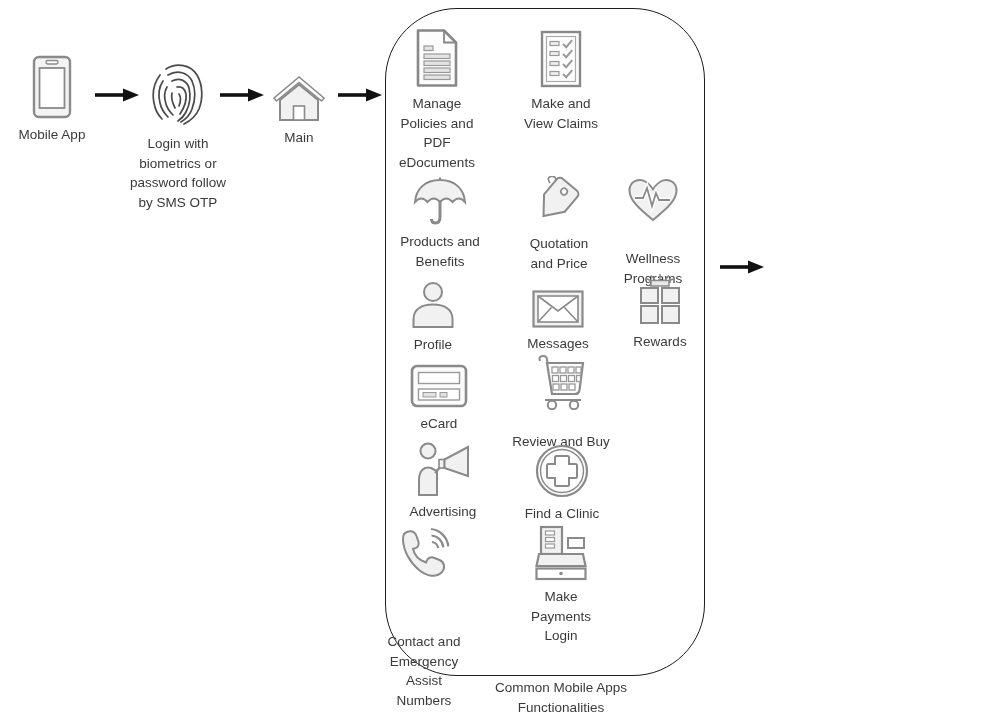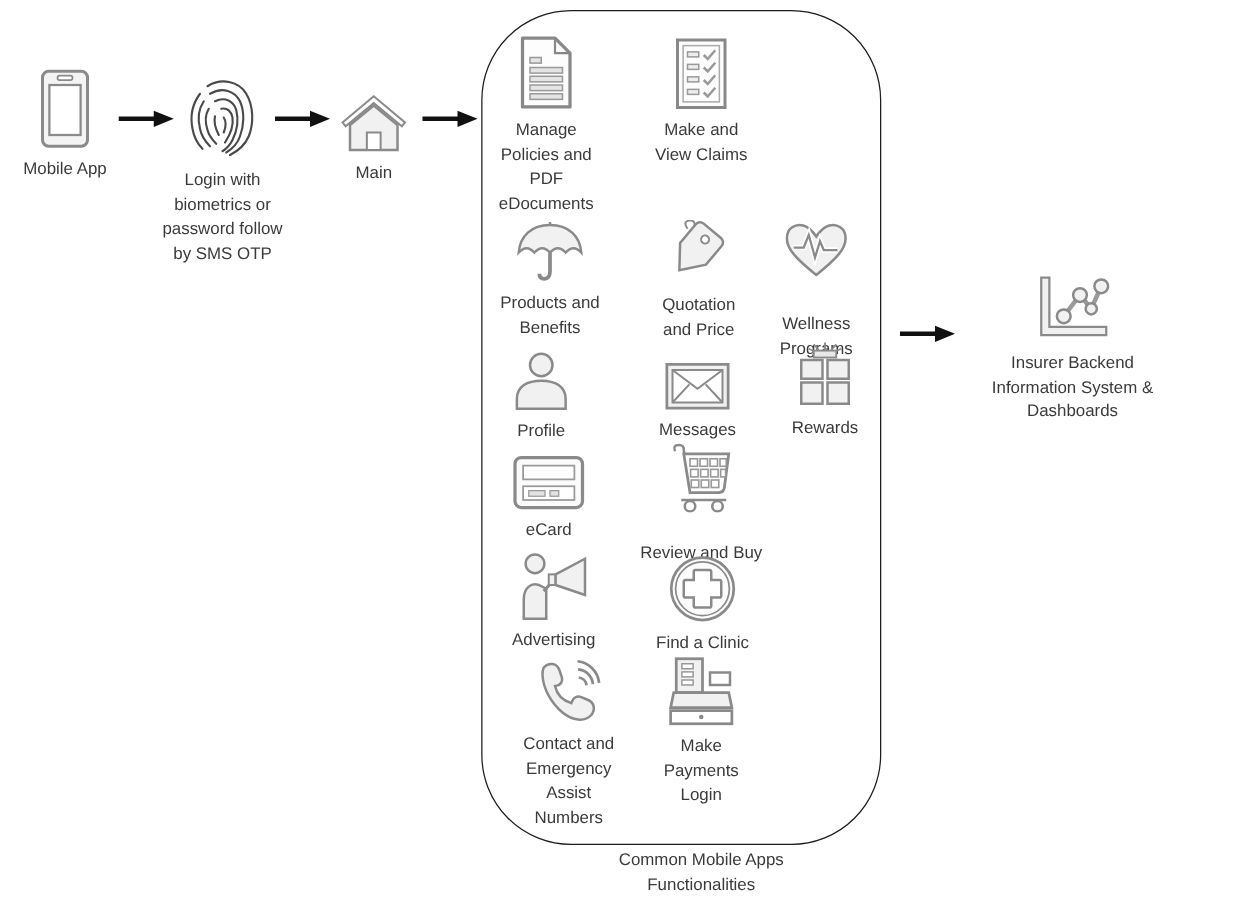--- a/index.html
+++ b/index.html
@@ -220,21 +220,21 @@
     <svg width="58" height="56" viewBox="0 0 58 56">
       <circle cx="14" cy="11" r="7.5" fill="#f1f1f1" stroke="#8a8a8a" stroke-width="2"></circle>
       <path d="M5 55 V40 C5 30 11 26 17 28 L23 31 V55 Z" fill="#f1f1f1" stroke="#8a8a8a" stroke-width="2"></path>
       <path d="M21 33 L28 25" fill="none" stroke="#8a8a8a" stroke-width="2.4"></path>
       <rect x="25" y="19.5" width="5.5" height="8.5" fill="#f1f1f1" stroke="#8a8a8a" stroke-width="1.6"></rect>
       <path d="M30.5 19.5 L54 7 V36 L30.5 28 Z" fill="#f1f1f1" stroke="#8a8a8a" stroke-width="2"></path>
     </svg>
     <div>Advertising</div>
   </div>
 
-  <div class="cell" style="left:413px;top:525px;width:84px;">
+  <div class="cell" style="left:382px;top:525px;width:84px;gap:47px;">
     <svg width="54" height="54" viewBox="0 0 54 54">
       <path d="M7 9 C11 4.5 17.5 5.5 19.5 11 L21.5 17 C22.5 20 20.5 23 17.5 23.5 L16 23.8 C17.5 30.5 22.5 35.5 29 37.5 L29.7 36 C30.7 33 34 31.5 37 32.7 L42.5 35 C47.5 37 48.5 43 45 47 C39.5 53 30 51.5 22 45 C13 37.5 6.5 26 6 15 C5.9 12.8 6.2 10.6 7 9 Z" fill="#f1f1f1" stroke="#8a8a8a" stroke-width="2"></path>
       <g fill="none" stroke="#8a8a8a" stroke-width="2.2">
         <path d="M35 17 a7 7 0 0 1 6.2 6.2"></path>
         <path d="M34.5 10.5 a13 13 0 0 1 11.8 11.8"></path>
         <path d="M34 4 a19.5 19.5 0 0 1 17.3 17.3"></path>
       </g>
     </svg>
     <div>Contact and Emergency Assist Numbers</div>
   </div>
@@ -257,29 +257,14 @@
 
   <div class="caption">Common Mobile Apps Functionalities</div>
 
   <div class="arrow" style="left:719px;top:259px;">
     <svg width="46" height="16" viewBox="0 0 46 16">
       <line x1="1" y1="8" x2="31" y2="8" stroke="#111" stroke-width="3.6"></line>
       <polygon points="29,1.5 45,8 29,14.5" fill="#111"></polygon>
     </svg>
   </div>
 
-  <div class="cell" style="left:783px;top:220px;width:150px;">
-    <svg width="62" height="54" viewBox="0 0 62 54">
-      <path d="M6 2 H12.5 V41.5 H58 V48 H6 Z" fill="#f1f1f1" stroke="#8a8a8a" stroke-width="1.8"></path>
-      <g fill="none" stroke="#9a9a9a" stroke-width="3.6">
-        <path d="M24 33 L37 16 L46 27 L54 9"></path>
-      </g>
-      <g fill="#f1f1f1" stroke="#8a8a8a" stroke-width="2">
-        <circle cx="24" cy="33" r="5.5"></circle>
-          <circle cx="37" cy="16" r="5.5"></circle>
-        <circle cx="46" cy="27" r="4.5"></circle>
-          <circle cx="54" cy="9" r="5.5"></circle>
-      </g>
-    </svg>
-    <div>Insurer Backend Information System &amp; Dashboards</div>
-  </div>
 
 </div>
 
 </body></html>

